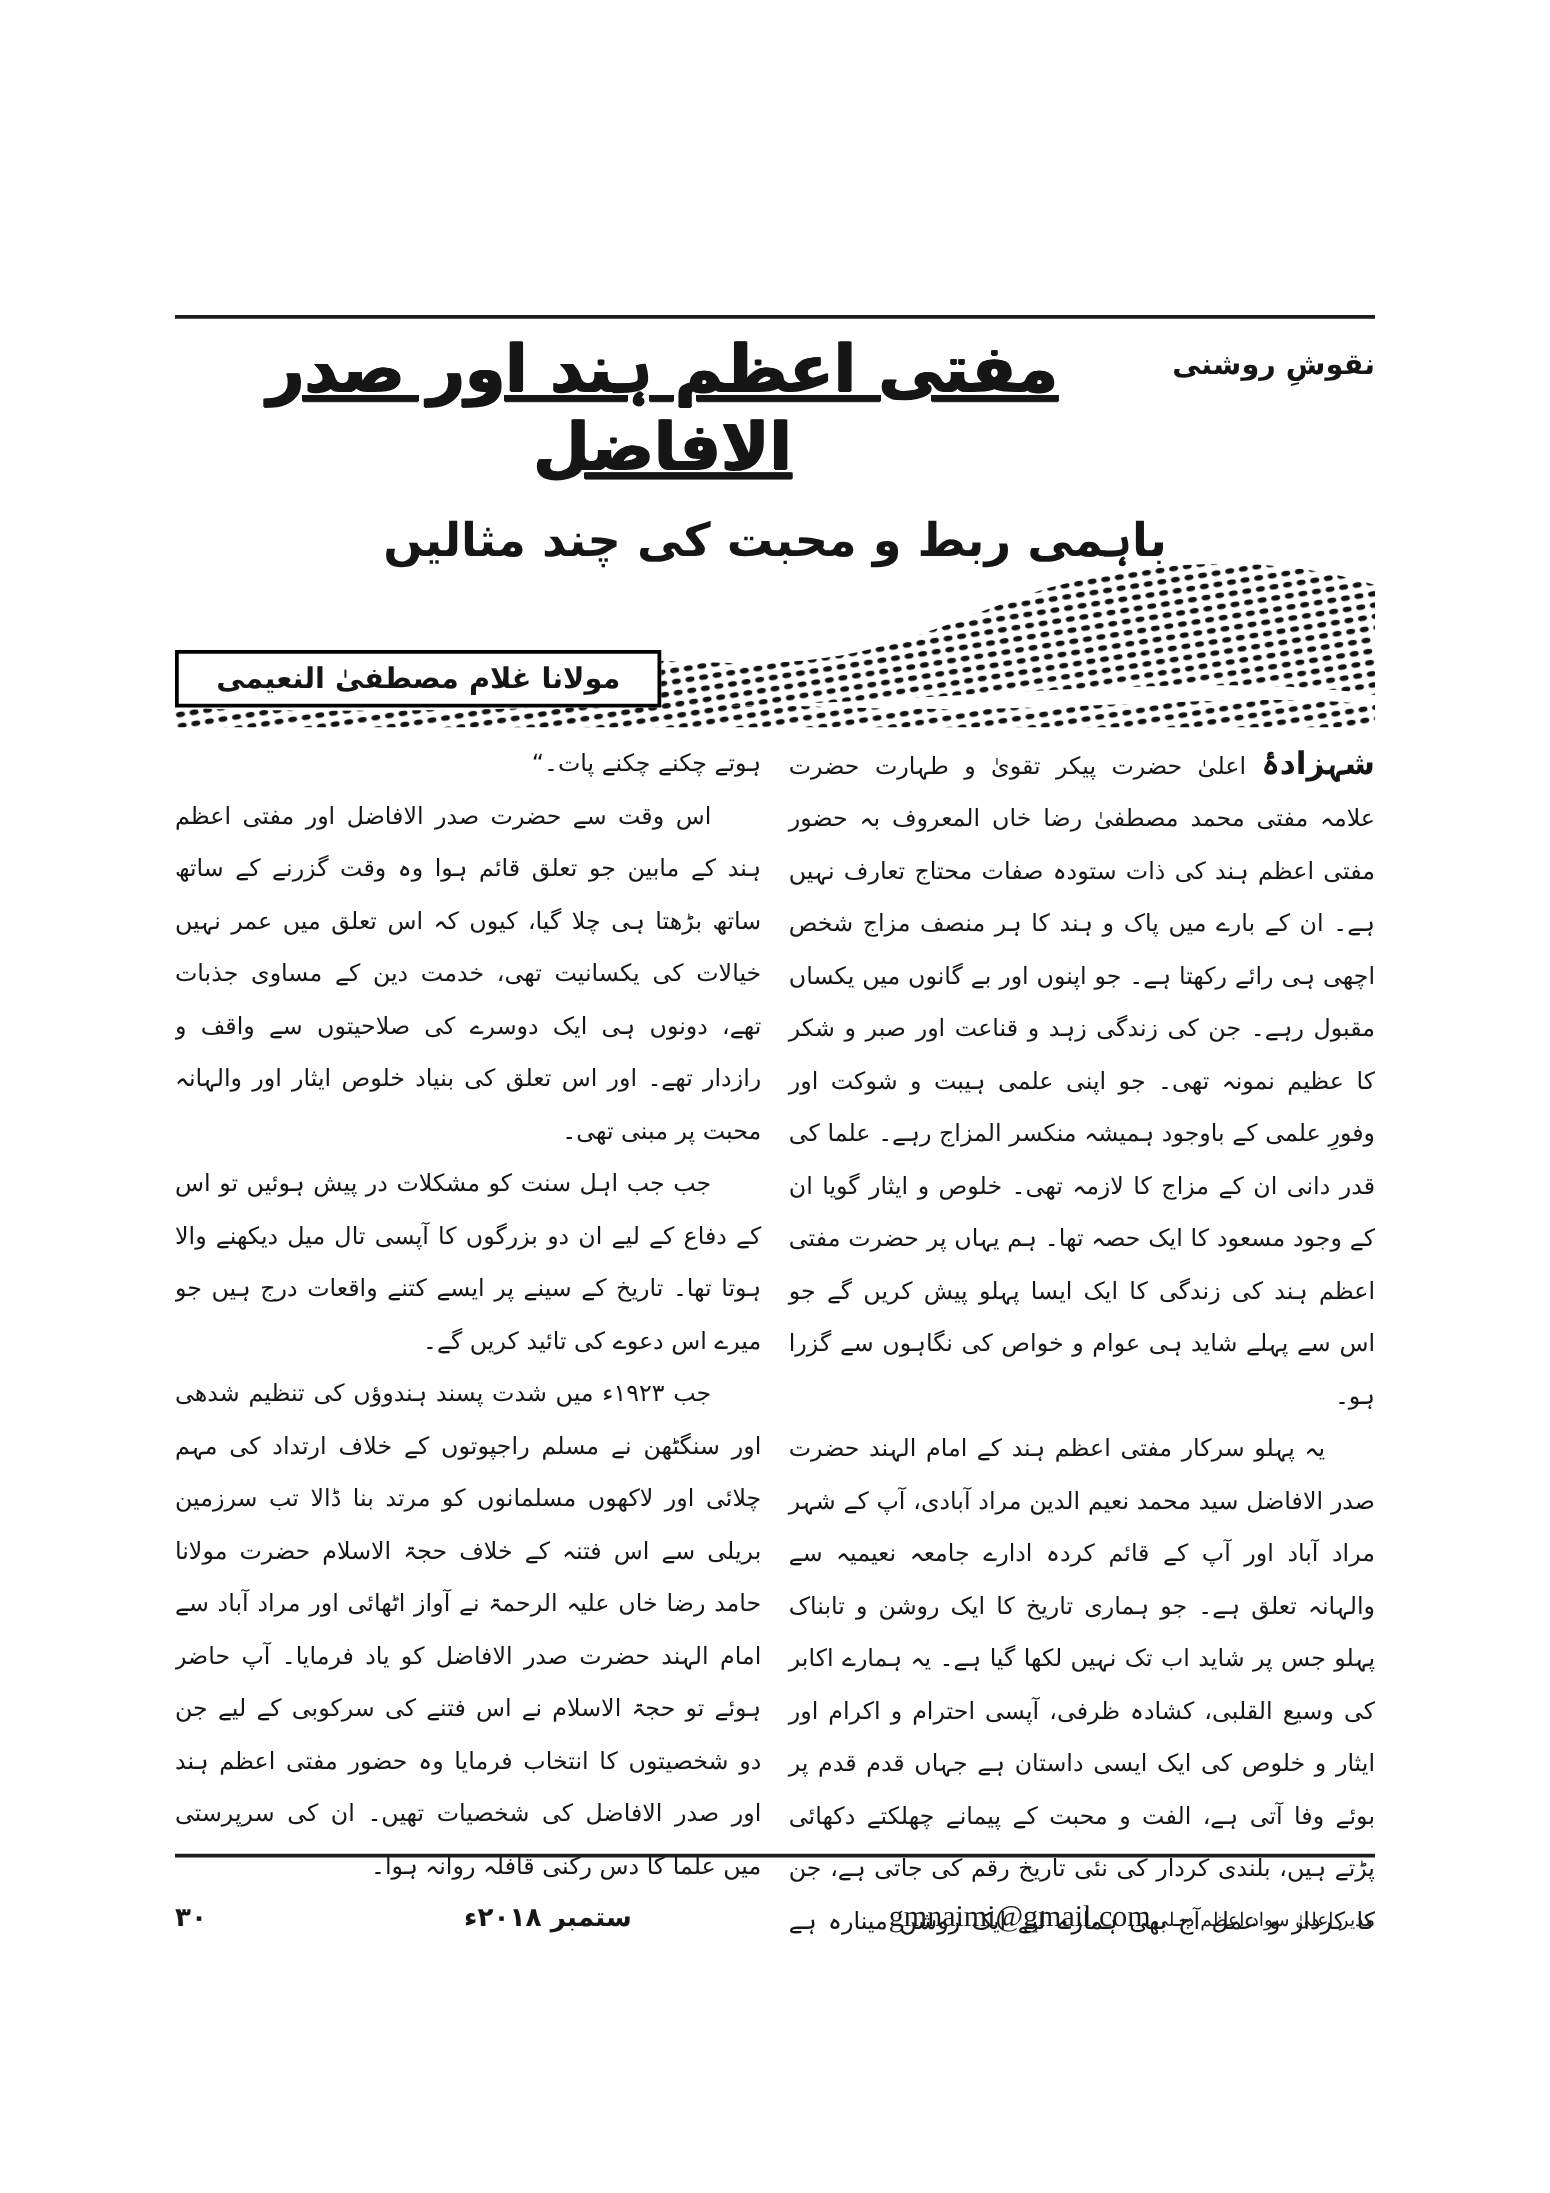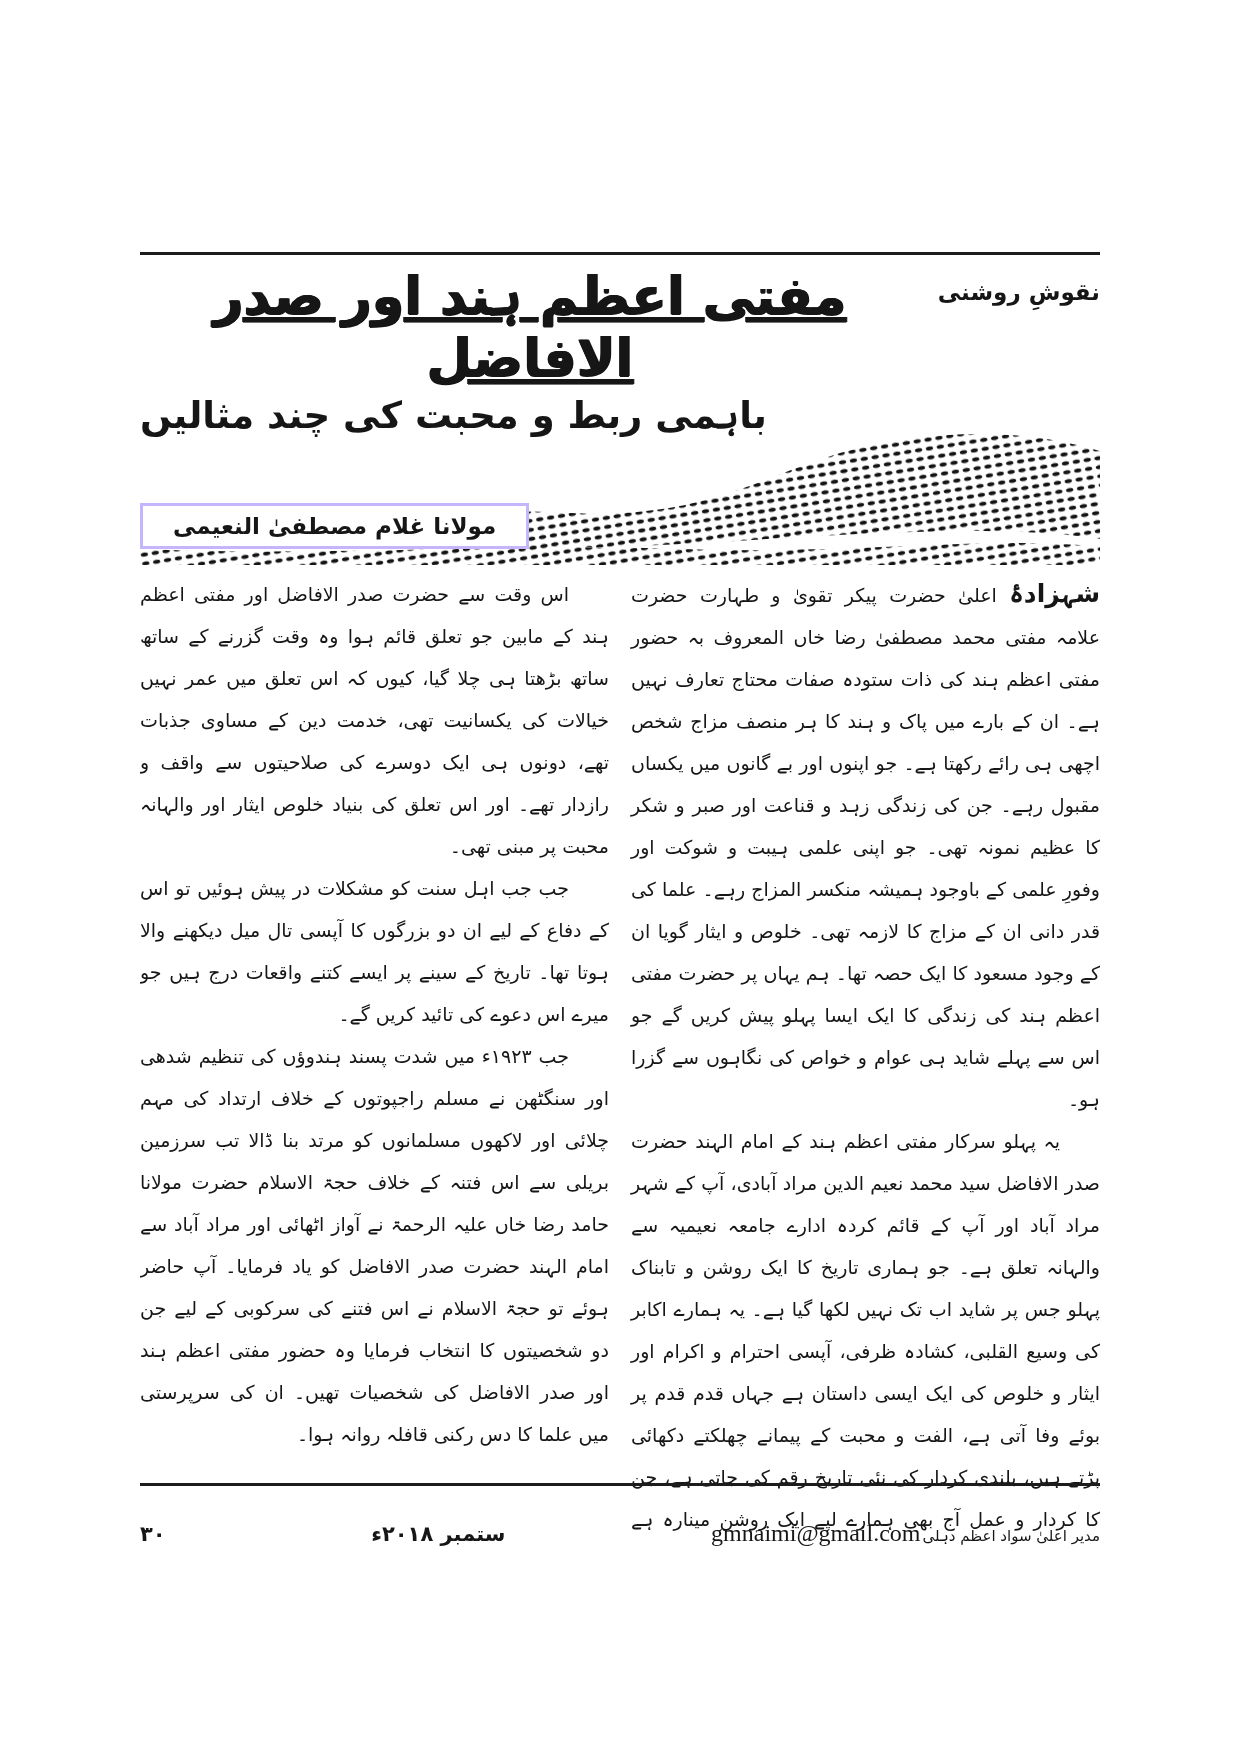--- a/index.html
+++ b/index.html
@@ -34,31 +34,31 @@
   .page-title {
     display: inline-block;
     font-size: 52px;
     font-weight: bold;
     line-height: 1.2;
     letter-spacing: -1px;
     text-shadow: 0.8px 0 currentColor, -0.8px 0 currentColor, 0 0.6px currentColor;
     text-decoration: underline;
   }
 
-  .subtitle-row { text-align: left; margin-top: 4px; position: relative; z-index: 2; }
+  .subtitle-row { text-align: center; margin-top: 21px; position: relative; z-index: 2; }
   .page-subtitle { font-size: 37px; font-weight: bold; }
 
   .decoration { position: relative; height: 150px; margin-top: -22px; z-index: 1; }
   .decoration svg { position: absolute; inset: 0; }
   .author-box {
     position: absolute;
     left: 0;
     bottom: 16px;
     z-index: 3;
-    border: 3px solid #c4b5fd;
+    border: 3px solid #000000;
     background: #ffffff;
     padding: 7px 30px;
     font-size: 23px;
     font-weight: bold;
     white-space: nowrap;
   }
 
   .columns {
     display: flex;
     gap: 22px;
@@ -139,20 +139,21 @@
 
     <div class="columns">
 
       <div class="column">
         <p class="no-indent"><span class="lead-word">شہزادۂ</span> <span>اعلیٰ حضرت پیکر تقویٰ و طہارت حضرت علامہ مفتی محمد مصطفیٰ رضا خاں المعروف بہ حضور مفتی اعظم ہند کی ذات ستودہ صفات محتاج تعارف نہیں ہے۔ ان کے بارے میں پاک و ہند کا ہر منصف مزاج شخص اچھی ہی رائے رکھتا ہے۔ جو اپنوں اور بے گانوں میں یکساں مقبول رہے۔ جن کی زندگی زہد و قناعت اور صبر و شکر کا عظیم نمونہ تھی۔ جو اپنی علمی ہیبت و شوکت اور وفورِ علمی کے باوجود ہمیشہ منکسر المزاج رہے۔ علما کی قدر دانی ان کے مزاج کا لازمہ تھی۔ خلوص و ایثار گویا ان کے وجود مسعود کا ایک حصہ تھا۔ ہم یہاں پر حضرت مفتی اعظم ہند کی زندگی کا ایک ایسا پہلو پیش کریں گے جو اس سے پہلے شاید ہی عوام و خواص کی نگاہوں سے گزرا ہو۔</span></p>
         <p>یہ پہلو سرکار مفتی اعظم ہند کے امام الہند حضرت صدر الافاضل سید محمد نعیم الدین مراد آبادی، آپ کے شہر مراد آباد اور آپ کے قائم کردہ ادارے جامعہ نعیمیہ سے والہانہ تعلق ہے۔ جو ہماری تاریخ کا ایک روشن و تابناک پہلو جس پر شاید اب تک نہیں لکھا گیا ہے۔ یہ ہمارے اکابر کی وسیع القلبی، کشادہ ظرفی، آپسی احترام و اکرام اور ایثار و خلوص کی ایک ایسی داستان ہے جہاں قدم قدم پر بوئے وفا آتی ہے، الفت و محبت کے پیمانے چھلکتے دکھائی پڑتے ہیں، بلندی کردار کی نئی تاریخ رقم کی جاتی ہے، جن کا کردار و عمل آج بھی ہمارے لیے ایک روشن مینارہ ہے جس کی روشنی میں تقسیم در تقسیم کا شکار ہماری ملت کو سکون و چین مل سکتا ہے، علما و مشائخ کے درمیان خلیج کو پاٹا جا سکتا ہے اور ہم اپنے اختلافات کو بآسانی دور کر سکتے ہیں۔</p>
 
       </div>
 
       <div class="column">
+        <p class="no-indent">ہوتے چکنے چکنے پات۔“</p>
         <p>اس وقت سے حضرت صدر الافاضل اور مفتی اعظم ہند کے مابین جو تعلق قائم ہوا وہ وقت گزرنے کے ساتھ ساتھ بڑھتا ہی چلا گیا، کیوں کہ اس تعلق میں عمر نہیں خیالات کی یکسانیت تھی، خدمت دین کے مساوی جذبات تھے، دونوں ہی ایک دوسرے کی صلاحیتوں سے واقف و رازدار تھے۔ اور اس تعلق کی بنیاد خلوص ایثار اور والہانہ محبت پر مبنی تھی۔</p>
         <p>جب جب اہل سنت کو مشکلات در پیش ہوئیں تو اس کے دفاع کے لیے ان دو بزرگوں کا آپسی تال میل دیکھنے والا ہوتا تھا۔ تاریخ کے سینے پر ایسے کتنے واقعات درج ہیں جو میرے اس دعوے کی تائید کریں گے۔</p>
         <p>جب ۱۹۲۳ء میں شدت پسند ہندوؤں کی تنظیم شدھی اور سنگٹھن نے مسلم راجپوتوں کے خلاف ارتداد کی مہم چلائی اور لاکھوں مسلمانوں کو مرتد بنا ڈالا تب سرزمین بریلی سے اس فتنہ کے خلاف حجۃ الاسلام حضرت مولانا حامد رضا خاں علیہ الرحمۃ نے آواز اٹھائی اور مراد آباد سے امام الہند حضرت صدر الافاضل کو یاد فرمایا۔ آپ حاضر ہوئے تو حجۃ الاسلام نے اس فتنے کی سرکوبی کے لیے جن دو شخصیتوں کا انتخاب فرمایا وہ حضور مفتی اعظم ہند اور صدر الافاضل کی شخصیات تھیں۔ ان کی سرپرستی میں علما کا دس رکنی قافلہ روانہ ہوا۔</p>
 
       </div>
 
     </div>
   </div>
 
   <div class="footer">

